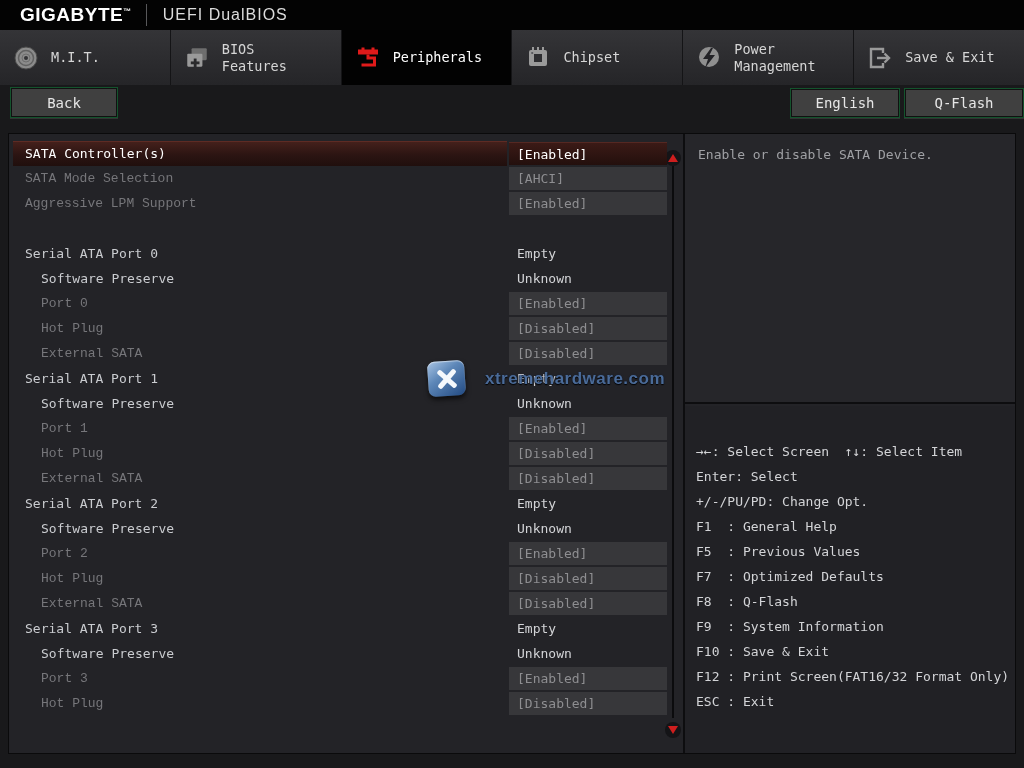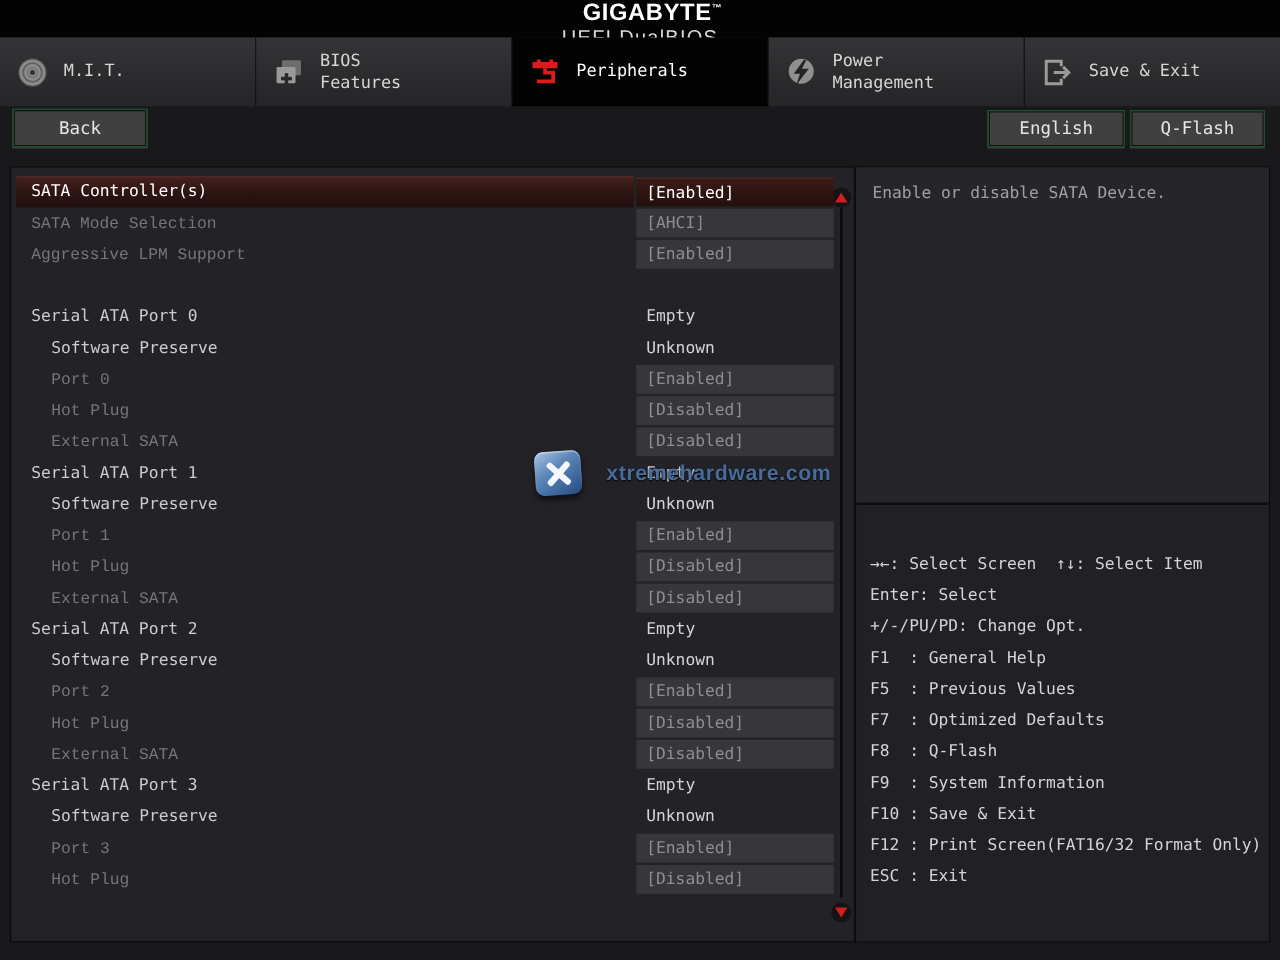--- a/index.html
+++ b/index.html
@@ -4,21 +4,21 @@
 <style>
   * { margin:0; padding:0; box-sizing:border-box; }
   html,body { width:1024px; height:768px; }
   body {
     position:relative; background:#19191b; overflow:hidden;
     font-family:"DejaVu Sans Mono", monospace;
   }
 
   
   .topbar { position:absolute; left:0; top:0; width:1024px; height:30px;
-    background:#030303; display:flex; align-items:center;flex-direction:column; }
+    background:#030303; display:flex; align-items:center; }
   .brand { margin-left:20px; font-family:"Liberation Sans", sans-serif;
     font-weight:bold; font-size:19px; color:#ffffff; letter-spacing:.5px; }
   .brand sup { font-size:8px; vertical-align:super; }
   .topbar-sep { width:1px; height:22px; background:#58585a; margin:0 16px 0 14px; }
   .product { font-family:"Liberation Sans", sans-serif; font-size:16px;
     color:#dcdcdc; letter-spacing:1px; }
 
   
   .tabs { position:absolute; left:0; top:30px; width:1024px; height:55px; display:flex; }
   .tab { flex:1 1 0; display:flex; align-items:center; gap:9px; padding-left:10px;
@@ -32,21 +32,21 @@
     font-size:13.5px; line-height:17px; color:#d6d6d6; white-space:pre; }
   .tab.active .tlabel { color:#ffffff; }
 
   
   .btn { position:absolute; background:#404040; border:1px solid #14532d;
     box-shadow:0 1px 0 #333, inset 0 0 0 1px #111;
     color:#e6e6e6; font-size:14px; display:flex; align-items:center;
     justify-content:center; cursor:pointer; }
   .btn-back    { left:10px;  top:87px; width:108px; height:31px; }
   .btn-english { left:790px; top:88px; width:110px; height:30px; }
-  .btn-qflash  { left:904px; top:88px; width:108px; height:30px; }
+  .btn-qflash  { left:904px; top:88px; width:120px; height:30px; }
 
   
   .main { position:absolute; left:8px; top:133px; width:1008px; height:621px;
     background:#232327; border:1px solid #0a0a0b; }
   .vdiv { position:absolute; left:674px; top:0; width:2px; height:100%;
     background:#0d0d0f; }
 
   
   .rows { position:absolute; left:0; top:7px; width:666px; }
   .row { position:relative; height:25px; }
@@ -150,20 +150,31 @@
           <path d="M10 4.5 v2.5 M20 4.5 v2.5" stroke-width="3"></path>
           <path d="M15 11.5 v3.5 h6.5 v7 H8.5" stroke-width="3"></path>
         </g>
       </svg>
     </span>
     <span class="tlabel"><span>Peripherals</span><span></span></span>
   </div>
   <div class="tab">
     <span class="ticon">
       <svg width="26" height="26" viewBox="0 0 26 26">
+        <path d="M8 2 v3 M13 2 v3 M18 2 v3" stroke="#9a9a9a" stroke-width="2"></path>
+        <rect x="4" y="5" width="18" height="16" rx="2" fill="#9a9a9a"></rect>
+        <rect x="9" y="9" width="8" height="8" fill="#2e2e31"></rect>
+        <circle cx="7.2" cy="8" r="1.1" fill="#54545a"></circle>
+      </svg>
+    </span>
+    <span class="tlabel"><span>Chipset</span><span></span></span>
+  </div>
+  <div class="tab">
+    <span class="ticon">
+      <svg width="26" height="26" viewBox="0 0 26 26">
         <circle cx="13" cy="12" r="10" fill="#8f8f8f"></circle>
         <polygon points="15,3 7,14 12,14 9,23 19,10 13.5,10 17,3" fill="#232327"></polygon>
       </svg>
     </span>
     <span class="tlabel"><span>Power</span><span>Management</span></span>
   </div>
   <div class="tab">
     <span class="ticon">
       <svg width="26" height="26" viewBox="0 0 26 26">
         <path d="M16 8 V4 H4 v18 h12 v-4" fill="none" stroke="#9a9a9a" stroke-width="2.4"></path>

